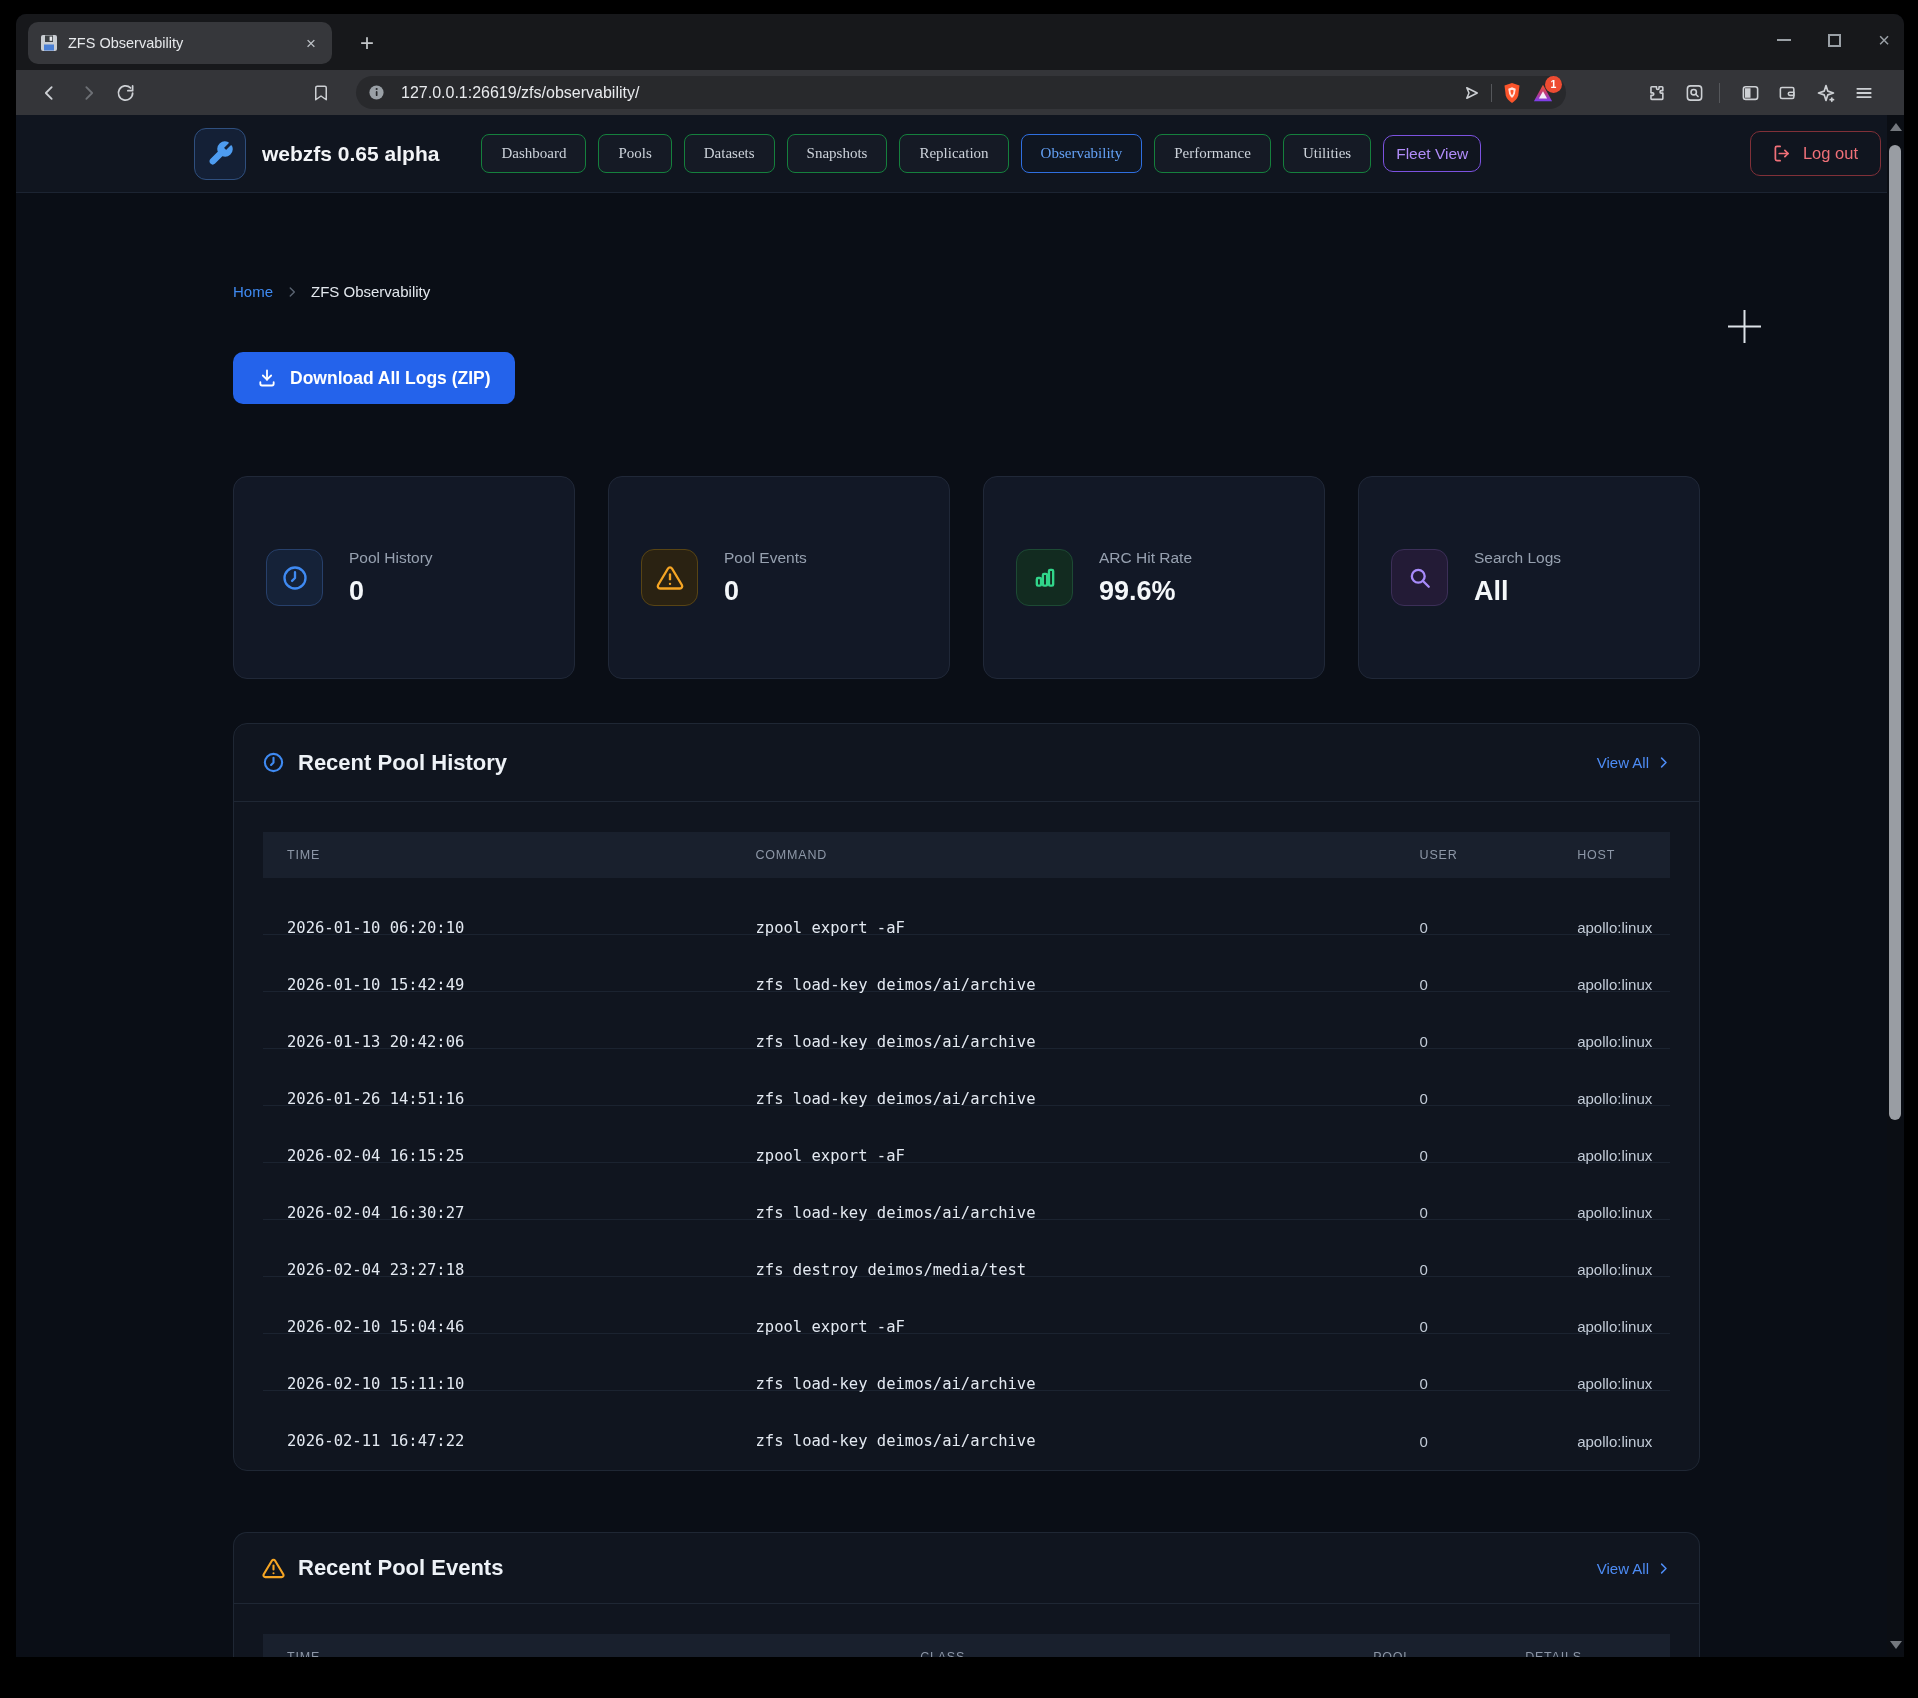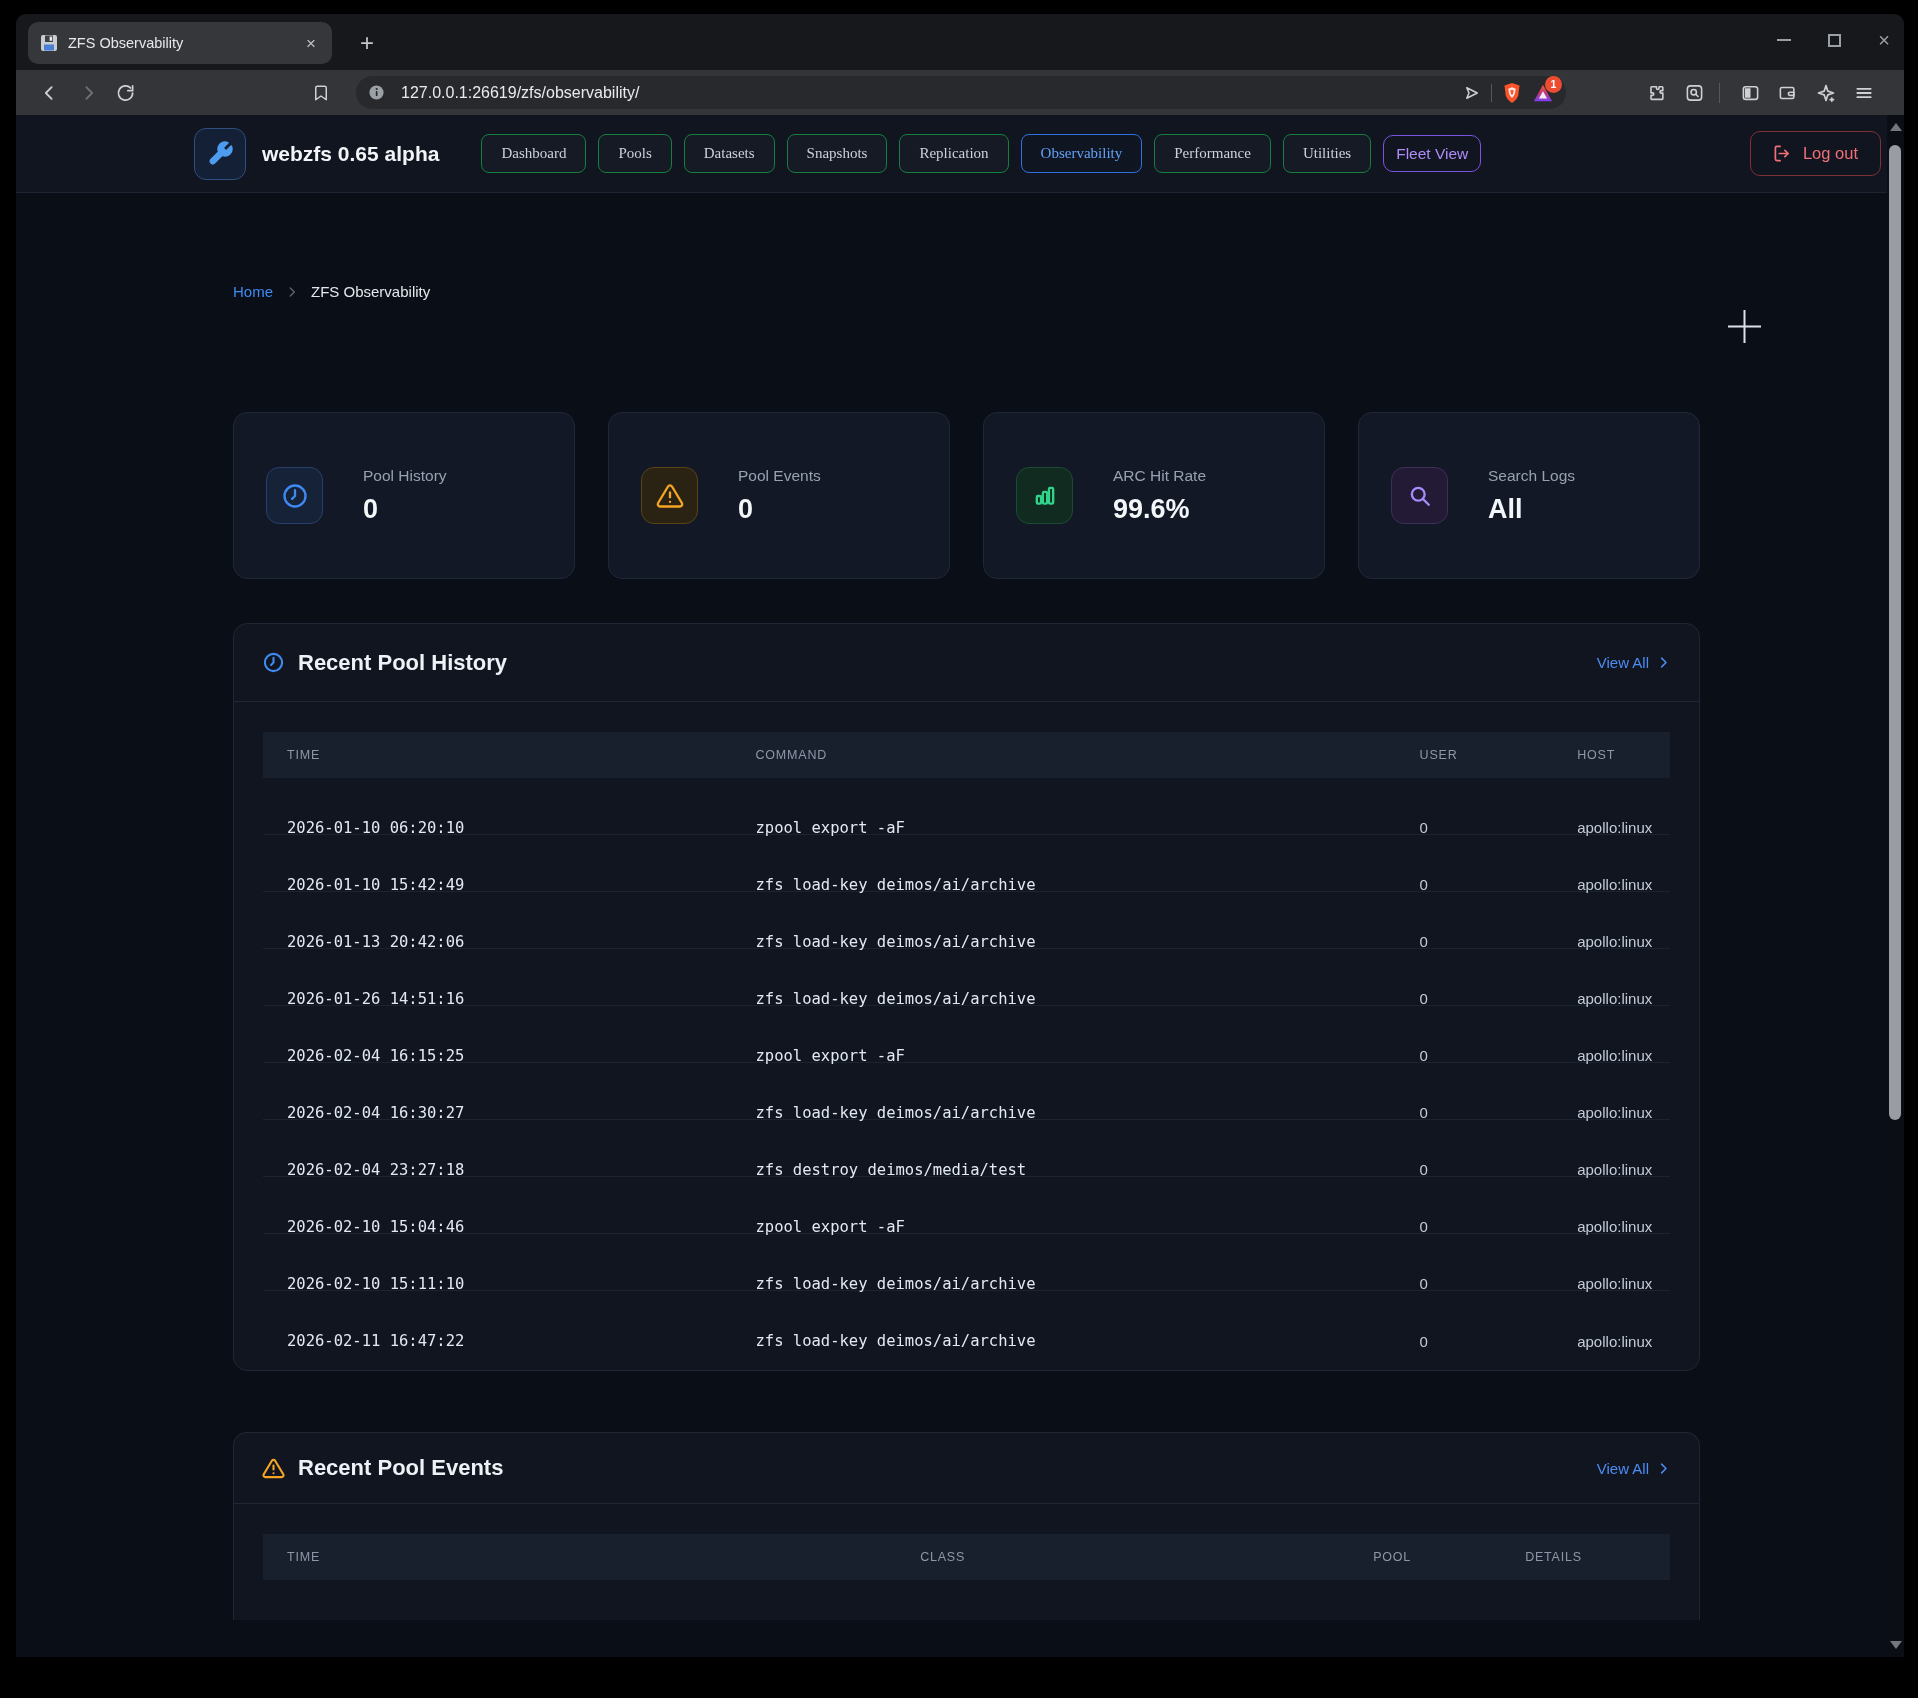--- a/index.html
+++ b/index.html
@@ -64,22 +64,22 @@
   .bc-cur { color:#e3e8ee; }
 
   .page-head { margin-top:40px; display:flex; justify-content:space-between; align-items:flex-start; }
   .page-title { font-size:34px; font-weight:bold; color:#f2f5f9; letter-spacing:.2px; }
   .page-sub { margin-top:14px; font-size:17px; color:#94a0b0; }
   .dl-btn { margin-top:12px; background:#2463eb; border:none; border-radius:10px; height:52px;
             padding:0 24px; font-size:17.5px; font-weight:bold; color:#fff; display:flex; gap:13px;
             align-items:center; font-family:inherit; }
 
   .stats { margin-top:72px; display:flex; gap:33px; }
-  .statcard { width:344px; height:167px; background:#121826; border:1px solid #202838; border-radius:14px;
-              display:flex; align-items:center; padding-left:32px; gap:40px; }
+  .statcard { width:344px; height:203px; background:#121826; border:1px solid #202838; border-radius:14px;
+              display:flex; align-items:center; padding-left:32px; gap:26px; }
   .tile { width:57px; height:57px; border-radius:13px; display:flex; align-items:center; justify-content:center; flex:none; }
   .tile.c-blue   { background:#152238; border:1px solid #27406b; color:#3f8af2; }
   .tile.c-amber  { background:#2a2212; border:1px solid #584414; color:#f5a524; }
   .tile.c-green  { background:#122b20; border:1px solid #1d4a34; color:#31d58a; }
   .tile.c-purple { background:#231b36; border:1px solid #3c2f58; color:#a78bfa; }
   .stat-label { font-size:15.5px; color:#97a1b0; }
   .stat-value { margin-top:9px; font-size:27px; font-weight:bold; color:#f4f7fa; }
 
   .panel { margin-top:44px; background:#10151f; border:1px solid #1f2734; border-radius:14px; overflow:hidden; }
   .panel.events { margin-top:61px; border-radius:14px 14px 0 0; border-bottom:none; }
@@ -290,20 +290,30 @@
           <a class="bc-home">Home</a>
           <span class="bc-sep">
             <svg width="14" height="14" viewBox="0 0 24 24" fill="none" stroke="currentColor" stroke-width="2.4" stroke-linecap="round" stroke-linejoin="round">
                 <polyline points="9 5 16 12 9 19"></polyline>
               </svg>
           </span>
           <span class="bc-cur">ZFS Observability</span>
         </div>
 
         <div class="page-head">
+          <button class="dl-btn">
+            <span style="display:flex">
+              <svg width="20" height="20" viewBox="0 0 24 24" fill="none" stroke="currentColor" stroke-width="2.2" stroke-linecap="round" stroke-linejoin="round">
+                  <path d="M12 3v11"></path>
+                  <polyline points="7 9 12 14 17 9"></polyline>
+                  <path d="M4 17v2a2 2 0 0 0 2 2h12a2 2 0 0 0 2-2v-2"></path>
+                </svg>
+            </span>
+            <span>Download All Logs (ZIP)</span>
+          </button>
         </div>
 
         <div class="stats">
           <div class="statcard">
             <div class="tile c-blue">
               <svg width="28" height="28" viewBox="0 0 24 24" fill="none" stroke="currentColor" stroke-width="2" stroke-linecap="round" stroke-linejoin="round">
                   <circle cx="12" cy="12" r="9"></circle>
                   <polyline points="12 7 12 12 9.5 14.5"></polyline>
                 </svg>
             </div>

